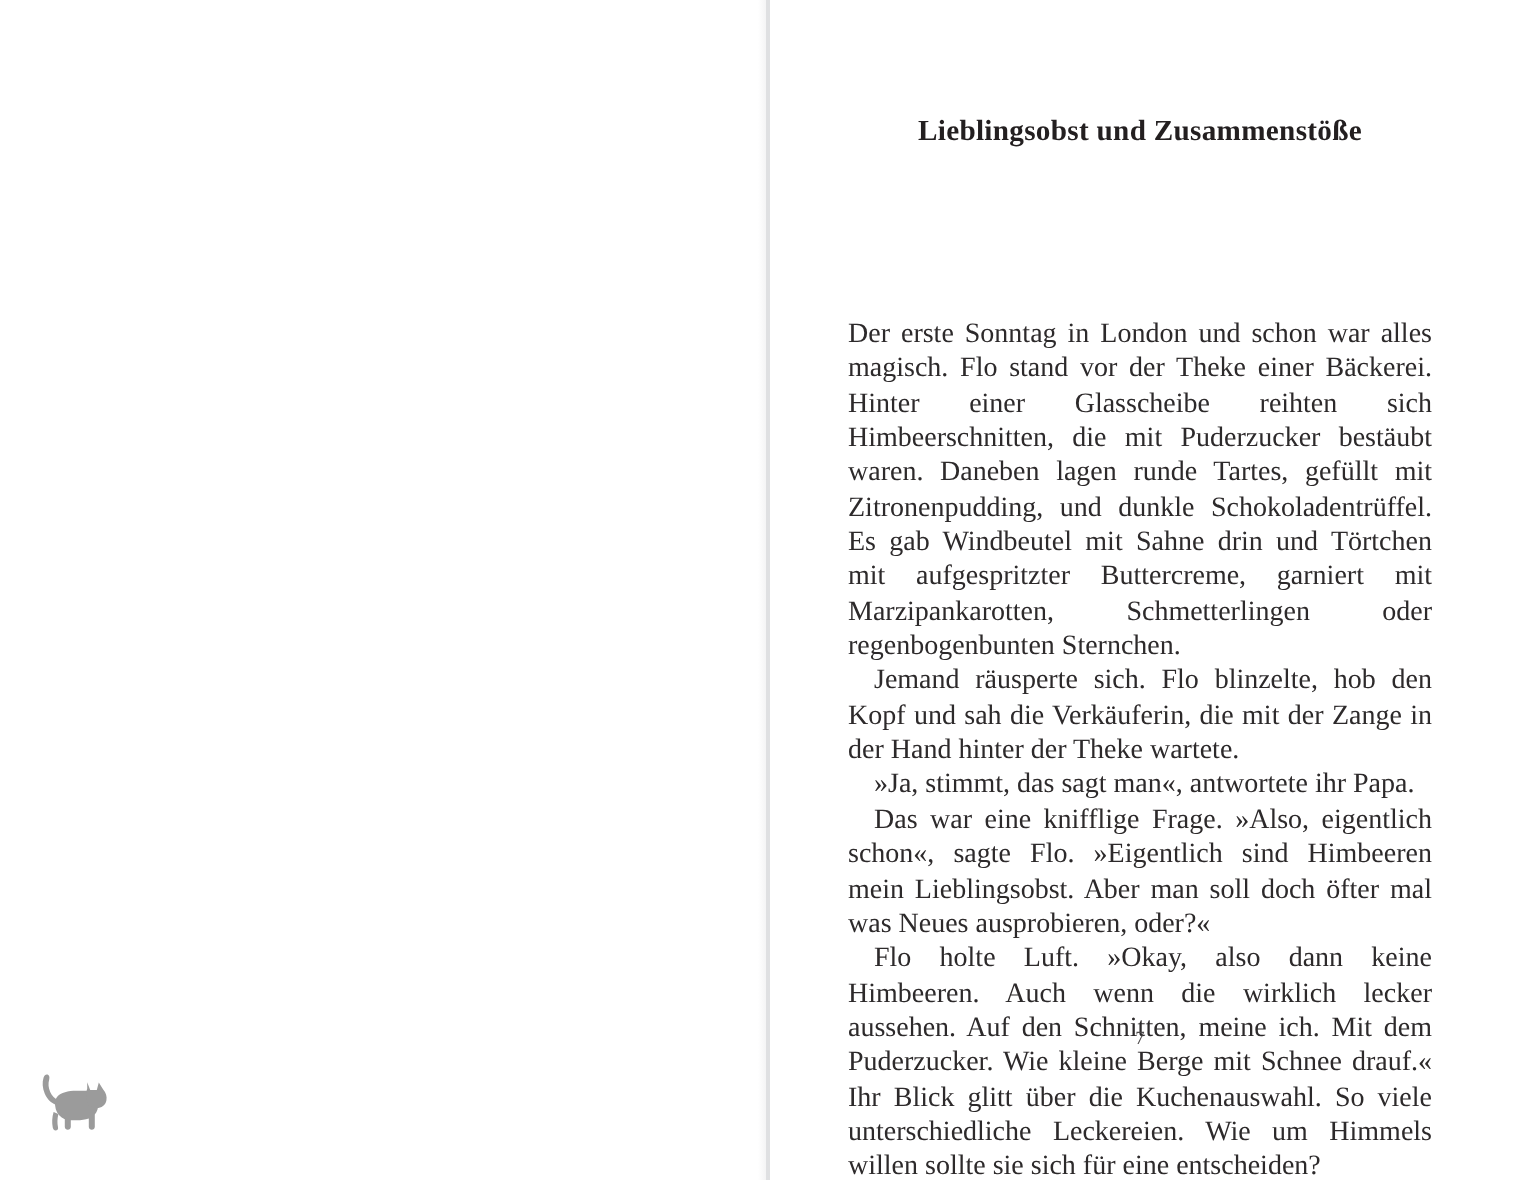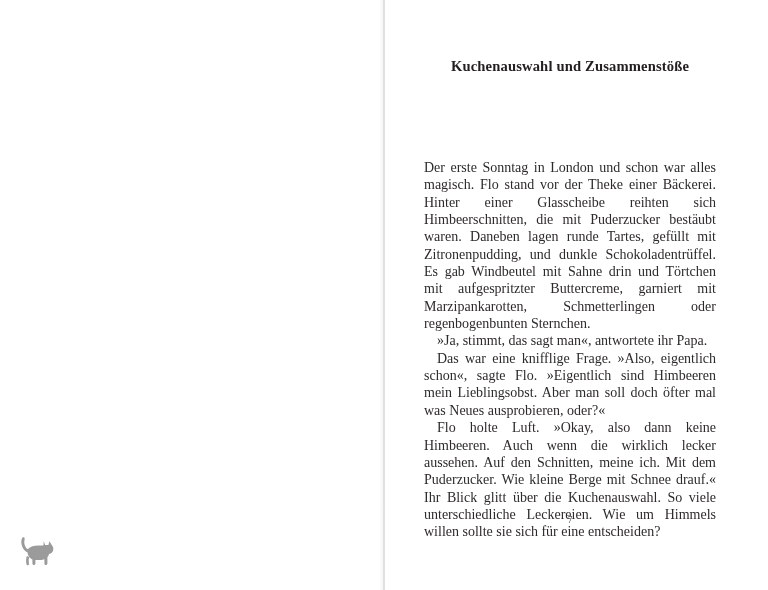--- a/index.html
+++ b/index.html
@@ -201,25 +201,26 @@
     </div>
   </div>
 
   <div class="gutter-soft-l"></div>
   <div class="gutter"></div>
   <div class="gutter-soft-r"></div>
 
   <div class="page-right">
     <div class="text-block">
 
-      <h1 class="chapter-title">Kuchenauswahl und Zusammenstöße</h1>
+      <h1 class="chapter-title">Lieblingsobst und Zusammenstöße</h1>
 
 
       <div class="body-copy">
         <p>Der erste Sonntag in London und schon war alles magisch. Flo stand vor der Theke einer Bäckerei. Hinter einer Glasscheibe reihten sich Himbeerschnitten, die mit Puderzucker bestäubt waren. Daneben lagen runde Tartes, gefüllt mit Zitronenpudding, und dunkle Schokoladentrüffel. Es gab Windbeutel mit Sahne drin und Törtchen mit aufgespritzter Buttercreme, garniert mit Marzipankarotten, Schmetterlingen oder regenbogenbunten Sternchen.</p>
+        <p>Jemand räusperte sich. Flo blinzelte, hob den Kopf und sah die Verkäuferin, die mit der Zange in der Hand hinter der Theke wartete.</p>
         <p>»Ja, stimmt, das sagt man«, antwortete ihr Papa.</p>
         <p>Das war eine knifflige Frage. »Also, eigentlich schon«, sagte Flo. »Eigentlich sind Himbeeren mein Lieblingsobst. Aber man soll doch öfter mal was Neues ausprobieren, oder?«</p>
         <p>Flo holte Luft. »Okay, also dann keine Himbeeren. Auch wenn die wirklich lecker aussehen. Auf den Schnitten, meine ich. Mit dem Puderzucker. Wie kleine Berge mit Schnee drauf.« Ihr Blick glitt über die Kuchenauswahl. So viele unterschiedliche Leckereien. Wie um Himmels willen sollte sie sich für eine entscheiden?</p>
       </div>
 
       <div class="folio">7</div>
 
     </div>
   </div>
 

